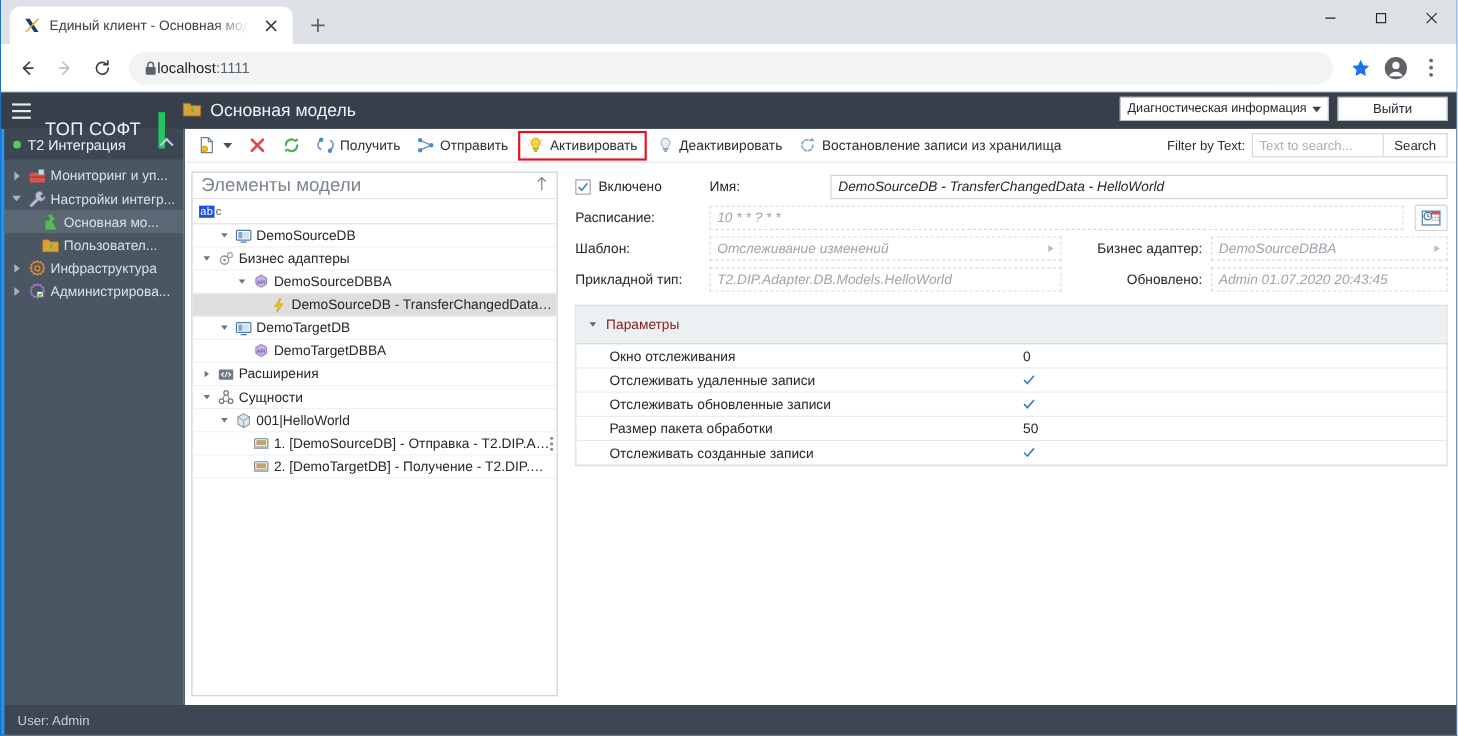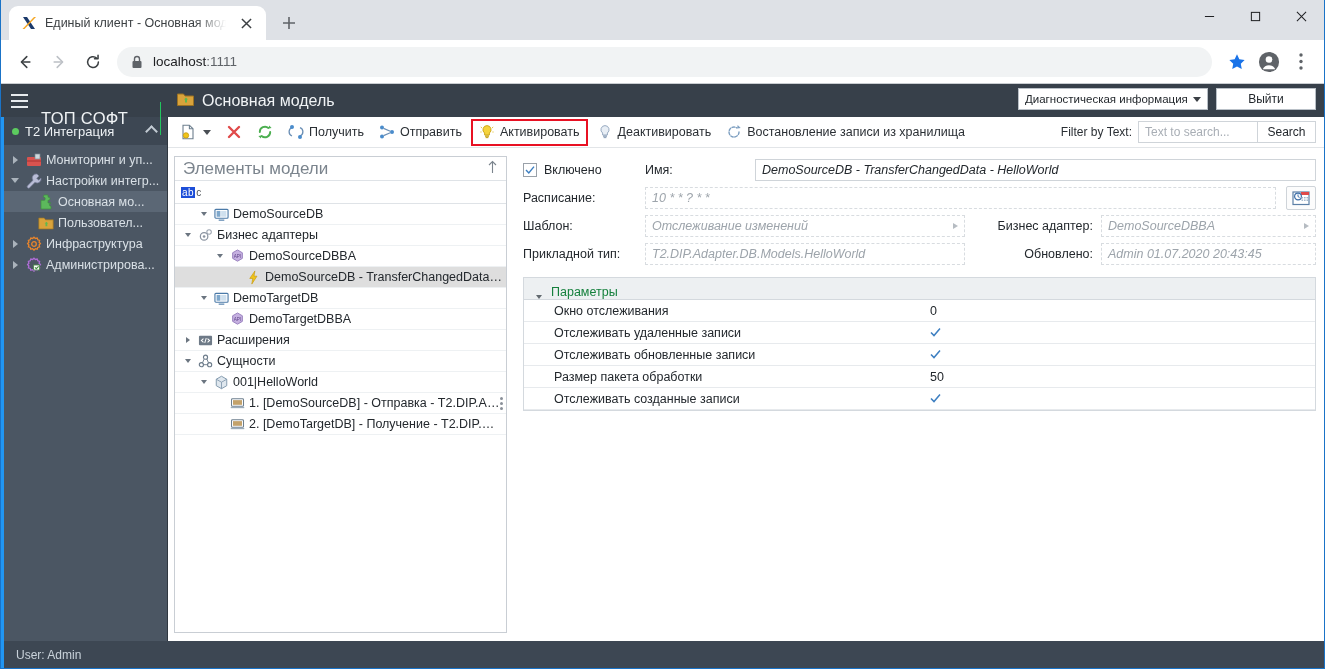--- a/index.html
+++ b/index.html
@@ -30,36 +30,36 @@
             align-items: center; justify-content: center; border-radius: 50%; }
   .wincontrols { position: absolute; right: 0; top: 0; height: 32px; display: flex; }
   .wc { width: 46px; height: 32px; display: flex; align-items: center; justify-content: center; }
   .wc svg { width: 11px; height: 11px; }
   .omnibar { height: 44px; background: #fff; display: flex; align-items: center;
              padding: 0 8px; gap: 2px; border-bottom: 1px solid #c9cdd1; }
   .navbtn { width: 32px; height: 32px; display: flex; align-items: center;
             justify-content: center; border-radius: 50%; }
   .navbtn svg { width: 18px; height: 18px; }
   .urlbox { flex: 1; height: 30px; background: #f1f3f4; border-radius: 15px;
-            display: flex; align-items: center; padding: 0 14px; gap: 10px;
+            display: flex; align-items: center; padding: 0 14px; gap: 0;
             margin: 0 8px 0 6px; }
   .urlbox .lock { width: 12px; height: 14px; flex: 0 0 12px; }
   .urltext { font-size: 13.5px; color: #5f6368; }
   .urltext b { color: #202124; font-weight: normal; }
   .starbtn, .avatarbtn, .menubtn { width: 30px; height: 30px; display: flex;
             align-items: center; justify-content: center; flex: 0 0 30px; }
   
   .app { flex: 1; display: flex; flex-direction: column; background: #434d58; overflow: hidden; }
   .app-header { height: 33px; background: #37404a; display: flex; align-items: center;
                 color: #ffffff; position: relative; flex: 0 0 33px; }
   .burger { width: 36px; display: flex; flex-direction: column; gap: 4px;
             align-items: center; justify-content: center; height: 33px; }
   .burger i { display: block; width: 17px; height: 2px; background: #e7ebee; }
   .brand { font-size: 16.5px; letter-spacing: .3px; color: #f0f3f5;
-           padding: 0 32px 0 4px; border-right: 1px solid #22c55e; line-height: 33px; height: 33px; margin-top: 36px; }
+           padding: 0 16px 0 4px; border-right: 6px solid #22c55e; line-height: 33px; height: 33px; margin-top: 36px; }
   .hdr-doc { display: flex; align-items: center; gap: 8px; padding-left: 16px; }
   .hdr-title { font-size: 16px; color: #f0f3f5; }
   .hdr-right { position: absolute; right: 8px; top: 4px; display: flex; gap: 8px; align-items: center; }
   .diag-select { width: 190px; height: 22px; background: #fff; border: 1px solid #b9c0c7;
                  color: #23282d; font-size: 11.5px; display: flex; align-items: center;
                  padding: 0 6px; justify-content: space-between; }
   .exit-btn { width: 100px; height: 22px; background: #fff; border: 1px solid #b9c0c7;
               color: #23282d; font-size: 12px; display: flex; align-items: center;
               justify-content: center; }
   .caret-dn { width: 0; height: 0; border-left: 4px solid transparent;
@@ -149,22 +149,22 @@
             color: #23282d; display: flex; align-items: center; padding: 0 6px; font-style: italic; }
   .finput.readonly { border: 1px dashed #d8dce0; color: #9da4ab; }
   .finput.drop { justify-content: space-between; }
   .drop-arrow { width: 0; height: 0; border-top: 3.5px solid transparent;
                 border-bottom: 3.5px solid transparent; border-left: 5px solid #b6bcc2; }
   .cal-btn { width: 30px; height: 24px; border: 1px solid #cfd4d9; background: #fcfcfc;
              display: flex; align-items: center; justify-content: center; margin-left: 10px;
              border-radius: 2px; }
   
   .params { margin-top: 9px; border: 1px solid #d4d9de; }
-  .params-head { height: 22px; background: #edf0f2; display: flex; align-items: flex-end;
-                 gap: 6px; padding-left: 8px; color: #15803d; font-size: 12.5px;
+  .params-head { height: 35px; background: #edf0f2; display: flex; align-items: center;
+                 gap: 6px; padding-left: 8px; color: #7f1d1d; font-size: 12.5px;
                  border-bottom: 1px solid #d4d9de; }
   .params-head .tarrow.expanded i { border-top-color: #61696f; }
   .prow { height: 22px; display: flex; align-items: center; font-size: 12.5px;
           color: #23282d; border-bottom: 1px solid #e7eaed; }
   .pname { width: 400px; flex: 0 0 400px; padding-left: 30px; }
   .pval { flex: 1; padding-left: 6px; display: flex; align-items: center; }
   .pval svg { width: 11px; height: 11px; }
 </style>
 </head>
 <body>

